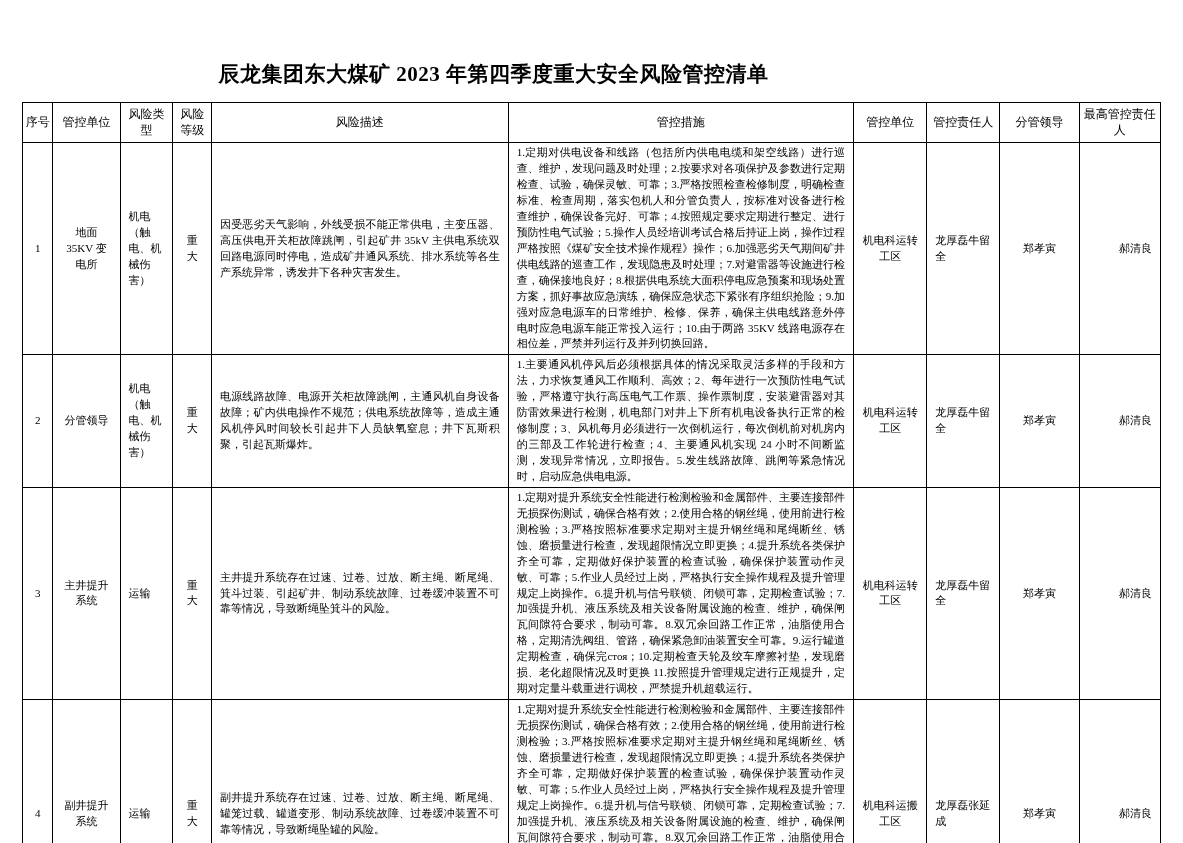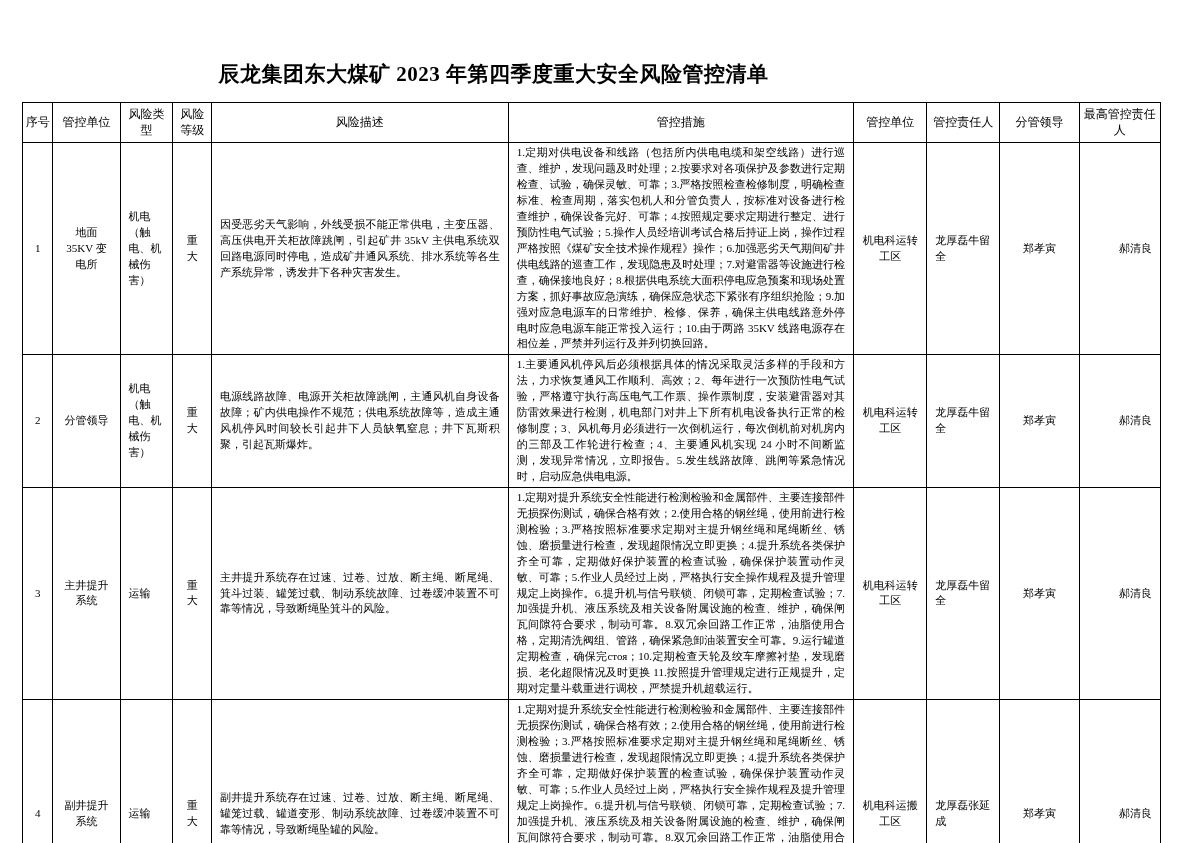--- a/index.html
+++ b/index.html
@@ -133,21 +133,21 @@
         <td class="c-unit">机电科运转工区</td>
         <td class="c-person">龙厚磊牛留全</td>
         <td class="c-leader">郑孝寅</td>
         <td class="c-top">郝清良</td>
       </tr>
       <tr>
         <td class="c-seq">3</td>
         <td class="c-place nowrapc">主井提升系统</td>
         <td class="c-type">运输</td>
         <td class="c-level">重大</td>
-        <td class="desc-cell">主井提升系统存在过速、过卷、过放、断主绳、断尾绳、箕斗过装、罐笼过载、制动系统故障、过卷缓冲装置不可靠等情况，导致断绳坠箕斗的风险。</td>
+        <td class="desc-cell">主井提升系统存在过速、过卷、过放、断主绳、断尾绳、箕斗过装、引起矿井、制动系统故障、过卷缓冲装置不可靠等情况，导致断绳坠箕斗的风险。</td>
         <td class="measure-cell">1.定期对提升系统安全性能进行检测检验和金属部件、主要连接部件无损探伤测试，确保合格有效；2.使用合格的钢丝绳，使用前进行检测检验；3.严格按照标准要求定期对主提升钢丝绳和尾绳断丝、锈蚀、磨损量进行检查，发现超限情况立即更换；4.提升系统各类保护齐全可靠，定期做好保护装置的检查试验，确保保护装置动作灵敏、可靠；5.作业人员经过上岗，严格执行安全操作规程及提升管理规定上岗操作。6.提升机与信号联锁、闭锁可靠，定期检查试验；7.加强提升机、液压系统及相关设备附属设施的检查、维护，确保闸瓦间隙符合要求，制动可靠。8.双冗余回路工作正常，油脂使用合格，定期清洗阀组、管路，确保紧急卸油装置安全可靠。9.运行罐道定期检查，确保完стоя；10.定期检查天轮及绞车摩擦衬垫，发现磨损、老化超限情况及时更换 11.按照提升管理规定进行正规提升，定期对定量斗载重进行调校，严禁提升机超载运行。</td>
         <td class="c-unit">机电科运转工区</td>
         <td class="c-person">龙厚磊牛留全</td>
         <td class="c-leader">郑孝寅</td>
         <td class="c-top">郝清良</td>
       </tr>
       <tr>
         <td class="c-seq">4</td>
         <td class="c-place nowrapc">副井提升系统</td>
         <td class="c-type">运输</td>

